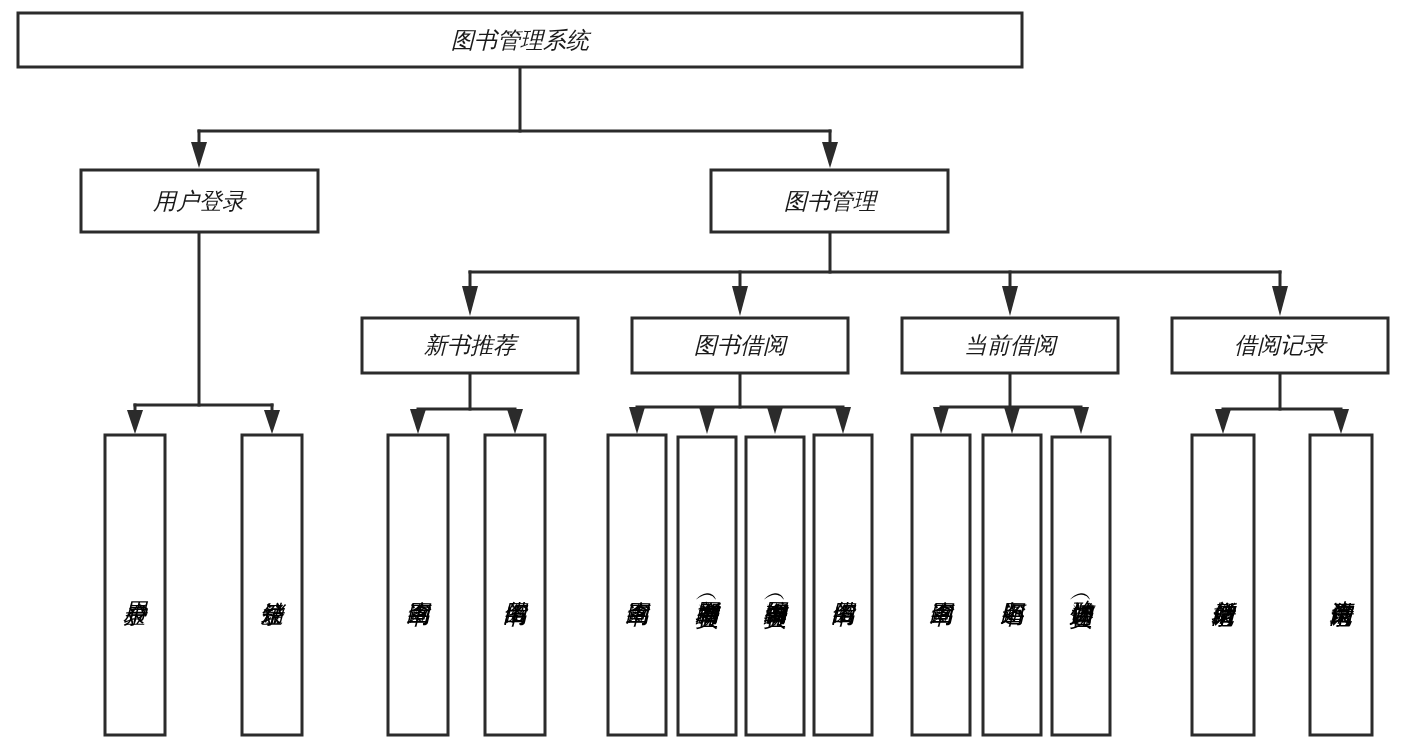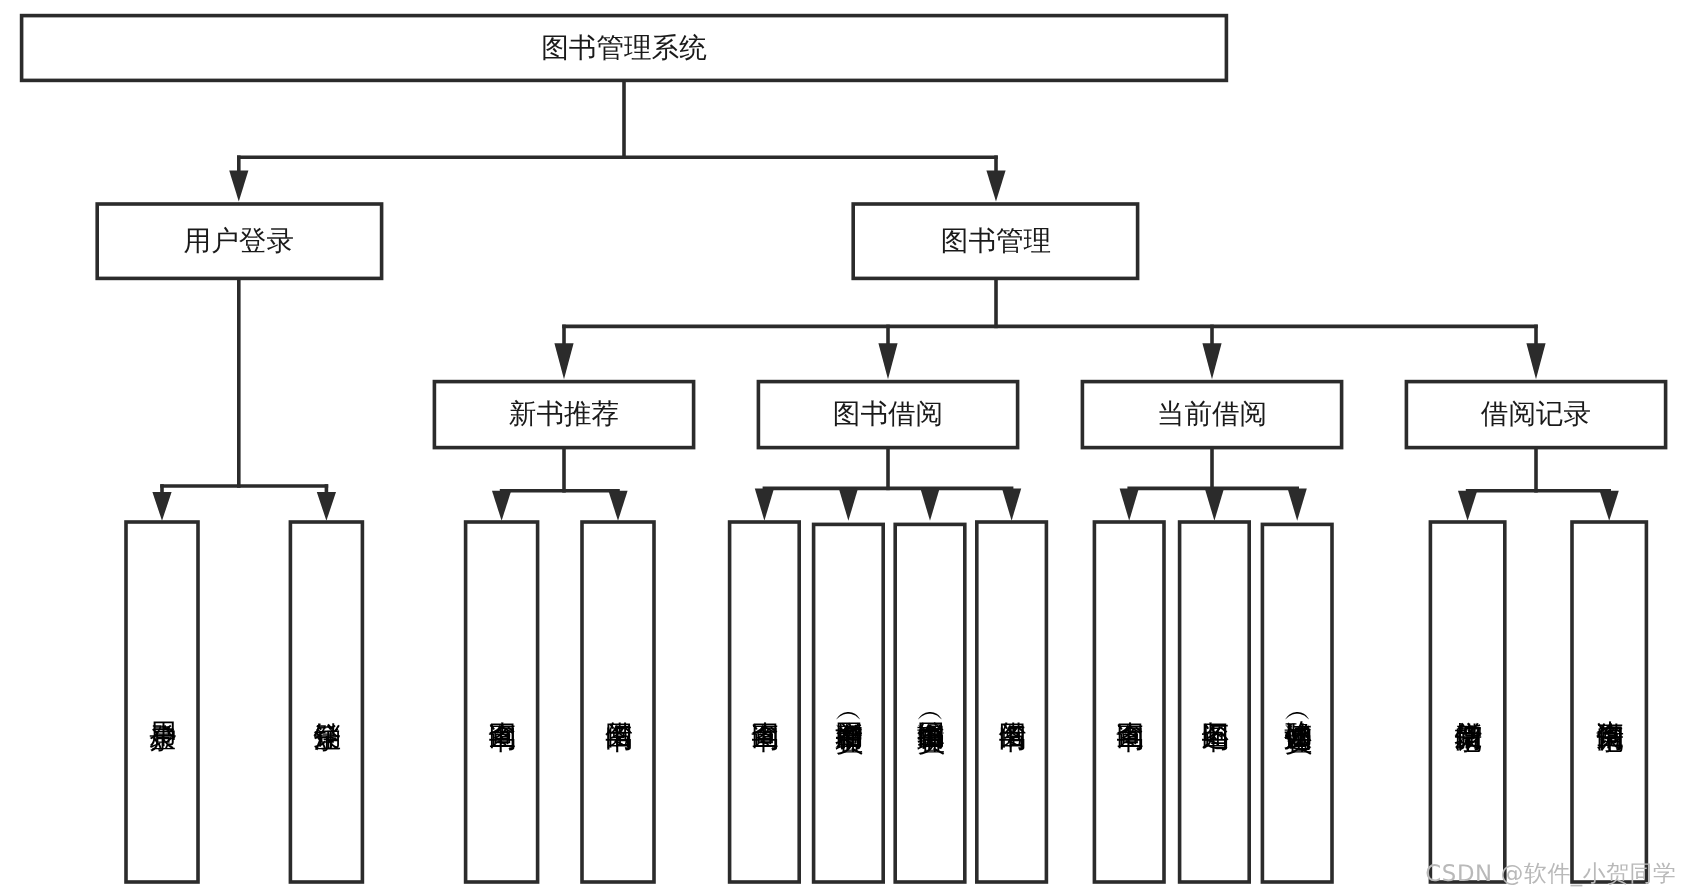--- a/index.html
+++ b/index.html
@@ -9,20 +9,21 @@
   }
   body {
     font-family: "DejaVu Sans", "Liberation Sans", sans-serif;
   }
   #diagram-root {
     position: relative;
     width: 1405px;
     height: 747px;
     background: #ffffff;
     overflow: hidden;
+    font-style: italic;
   }
   svg.diagram-canvas {
     position: absolute;
     top: 0;
     left: 0;
     width: 1405px;
     height: 747px;
   }
   .node-rect {
     fill: #ffffff;
@@ -218,14 +219,13 @@
     <span class="node-label-v">确认归还（管理员）</span>
   </div>
 
   <div class="vbox-label-wrap" style="left:1192px; top:435px; width:62px; height:300px;">
     <span class="node-label-v">新增借阅记录</span>
   </div>
   <div class="vbox-label-wrap" style="left:1310px; top:435px; width:62px; height:300px;">
     <span class="node-label-v">查询借阅记录</span>
   </div>
 
-  <div class="watermark">CSDN @软件_小贺同学</div>
 </div>
 
 </body></html>

